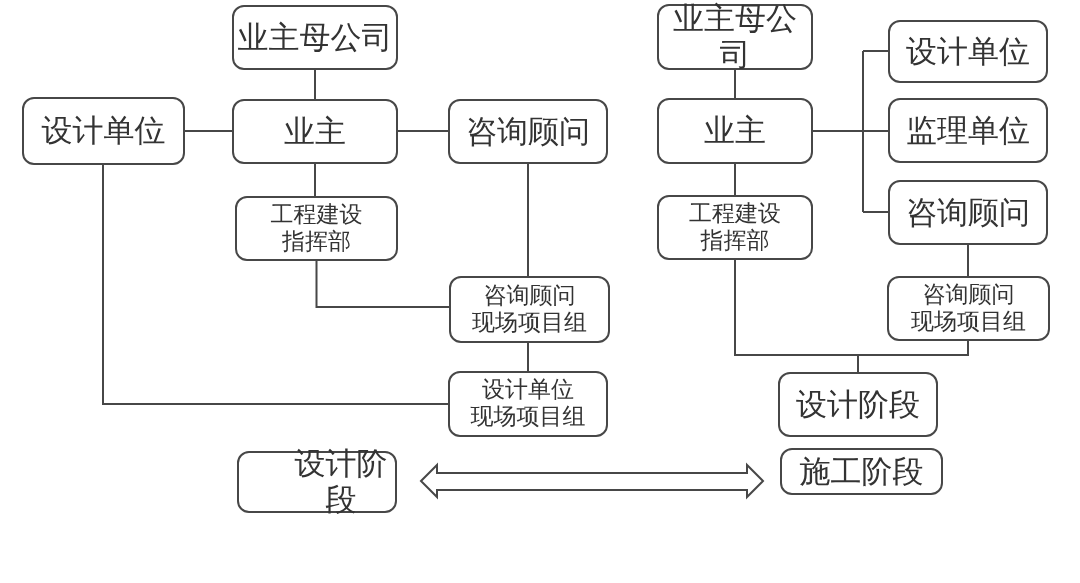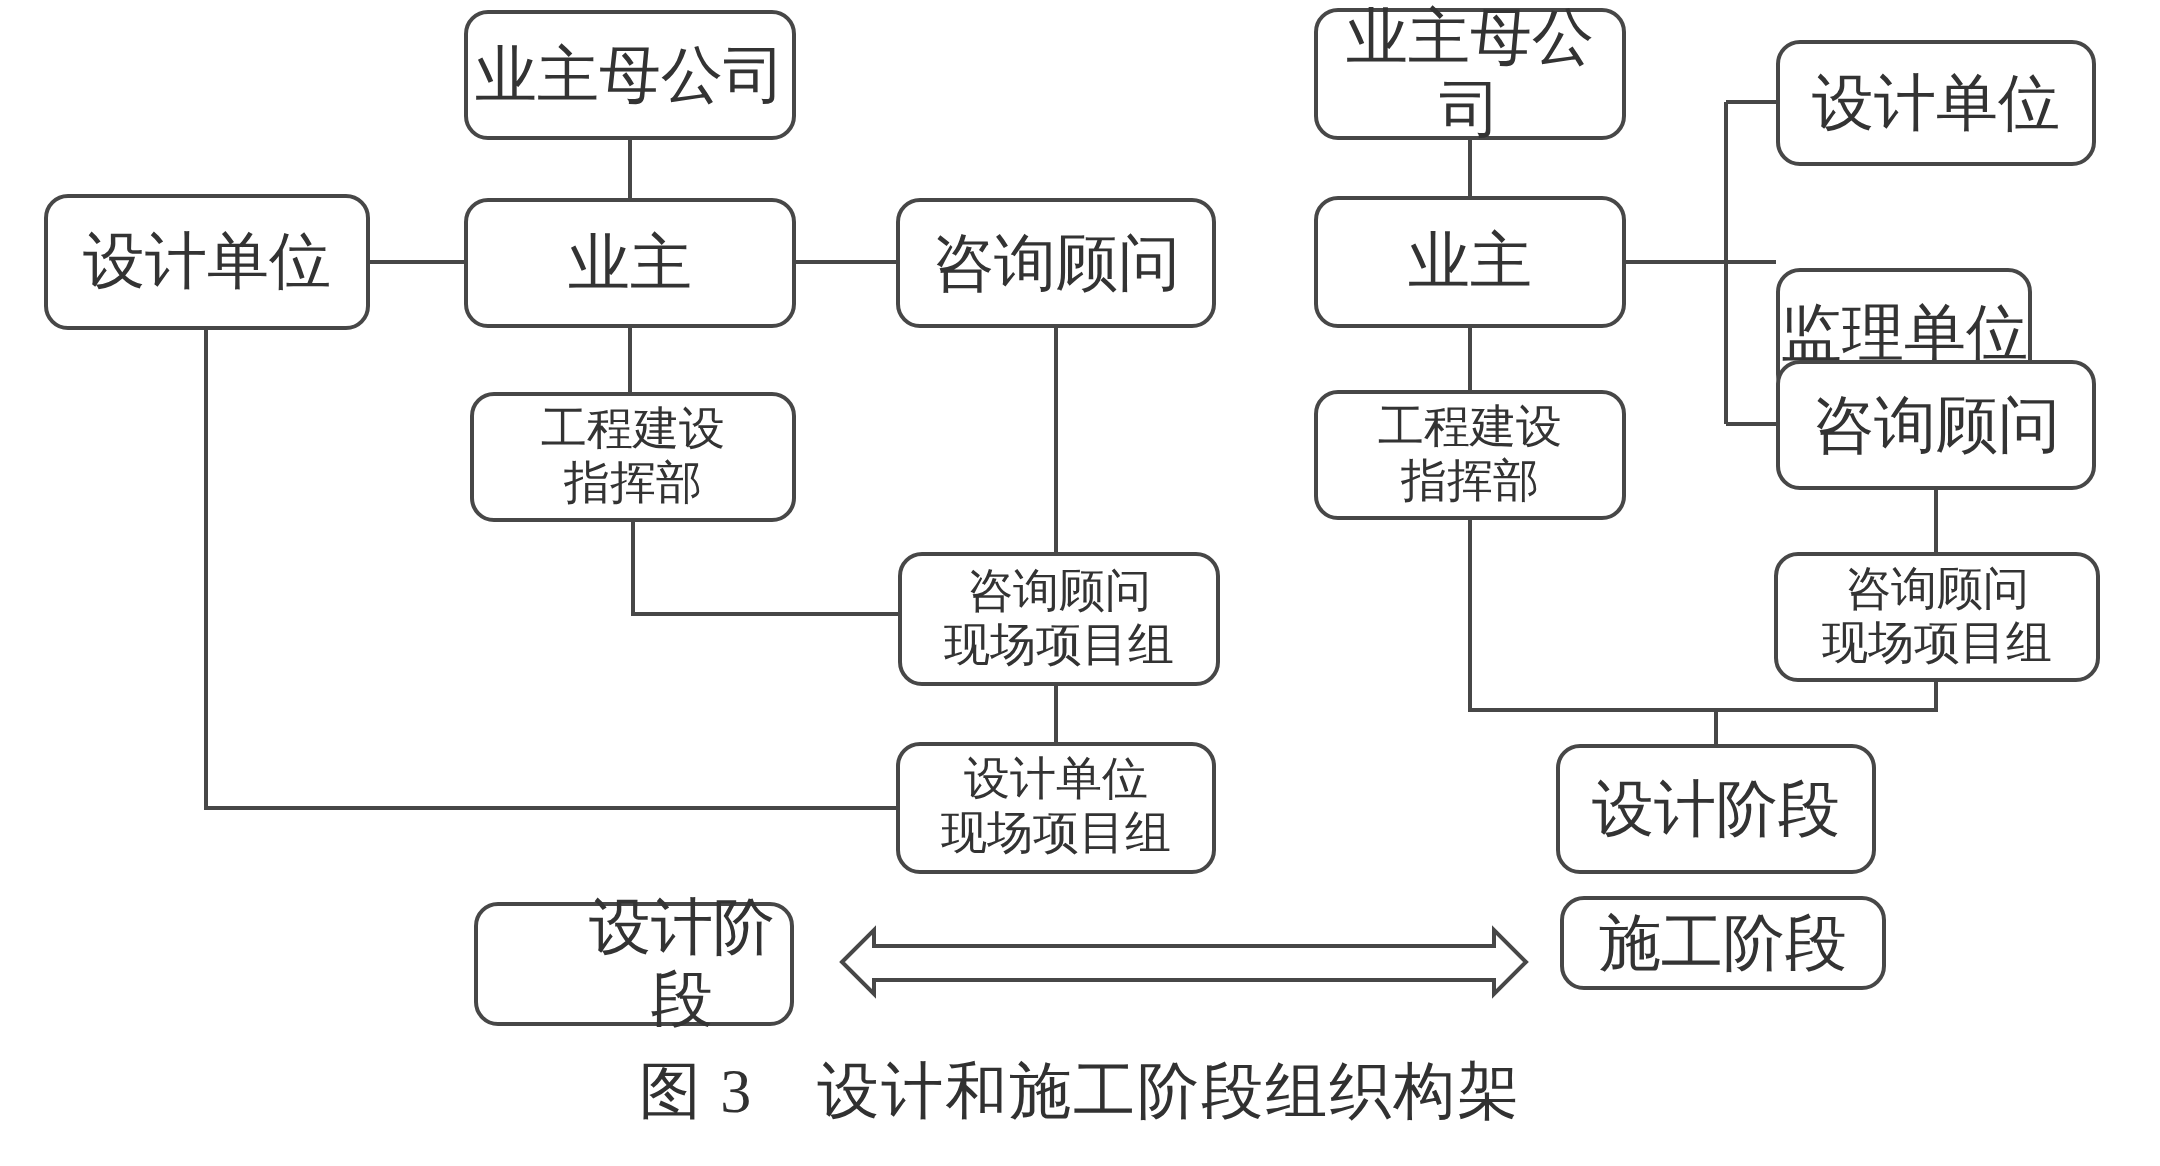--- a/index.html
+++ b/index.html
@@ -26,21 +26,21 @@
   .dl-design-unit     { left:22px;  top:97px;  width:163px; height:68px; }
   .dl-consultant      { left:448px; top:99px;  width:160px; height:65px; }
   .dl-hq              { left:235px; top:196px; width:163px; height:65px; }
   .dl-consultant-site { left:449px; top:276px; width:161px; height:67px; }
   .dl-design-site     { left:448px; top:371px; width:160px; height:66px; }
   .dl-stage           { left:237px; top:451px; width:160px; height:62px;padding-left:48px; }
   
   .dr-owner-parent    { left:657px; top:4px;   width:156px; height:66px; }
   .dr-owner           { left:657px; top:98px;  width:156px; height:66px; }
   .dr-design-unit     { left:888px; top:20px;  width:160px; height:63px; }
-  .dr-supervision     { left:888px; top:98px;  width:128px; height:65px;margin-top:36px; }
+  .dr-supervision     { left:888px; top:98px;  width:160px; height:65px; }
   .dr-consultant      { left:888px; top:180px; width:160px; height:65px; }
   .dr-hq              { left:657px; top:195px; width:156px; height:65px; }
   .dr-consultant-site { left:887px; top:276px; width:163px; height:65px; }
   .dr-work-groups     { left:778px; top:372px; width:160px; height:65px; }
   .dr-stage           { left:780px; top:448px; width:163px; height:47px; }
 </style>
 </head>
 <body>
 
 <div class="canvas">
@@ -88,14 +88,13 @@
   <div class="box dr-design-unit">设计单位</div>
   <div class="box dr-supervision">监理单位</div>
   <div class="box dr-consultant">咨询顾问</div>
   <div class="box dr-hq two-line">工程建设
 指挥部</div>
   <div class="box dr-consultant-site two-line">咨询顾问
 现场项目组</div>
   <div class="box dr-work-groups">设计阶段</div>
   <div class="box dr-stage">施工阶段</div>
 
-  <div class="caption">图 3　设计和施工阶段组织构架</div>
 </div>
 
 </body></html>

